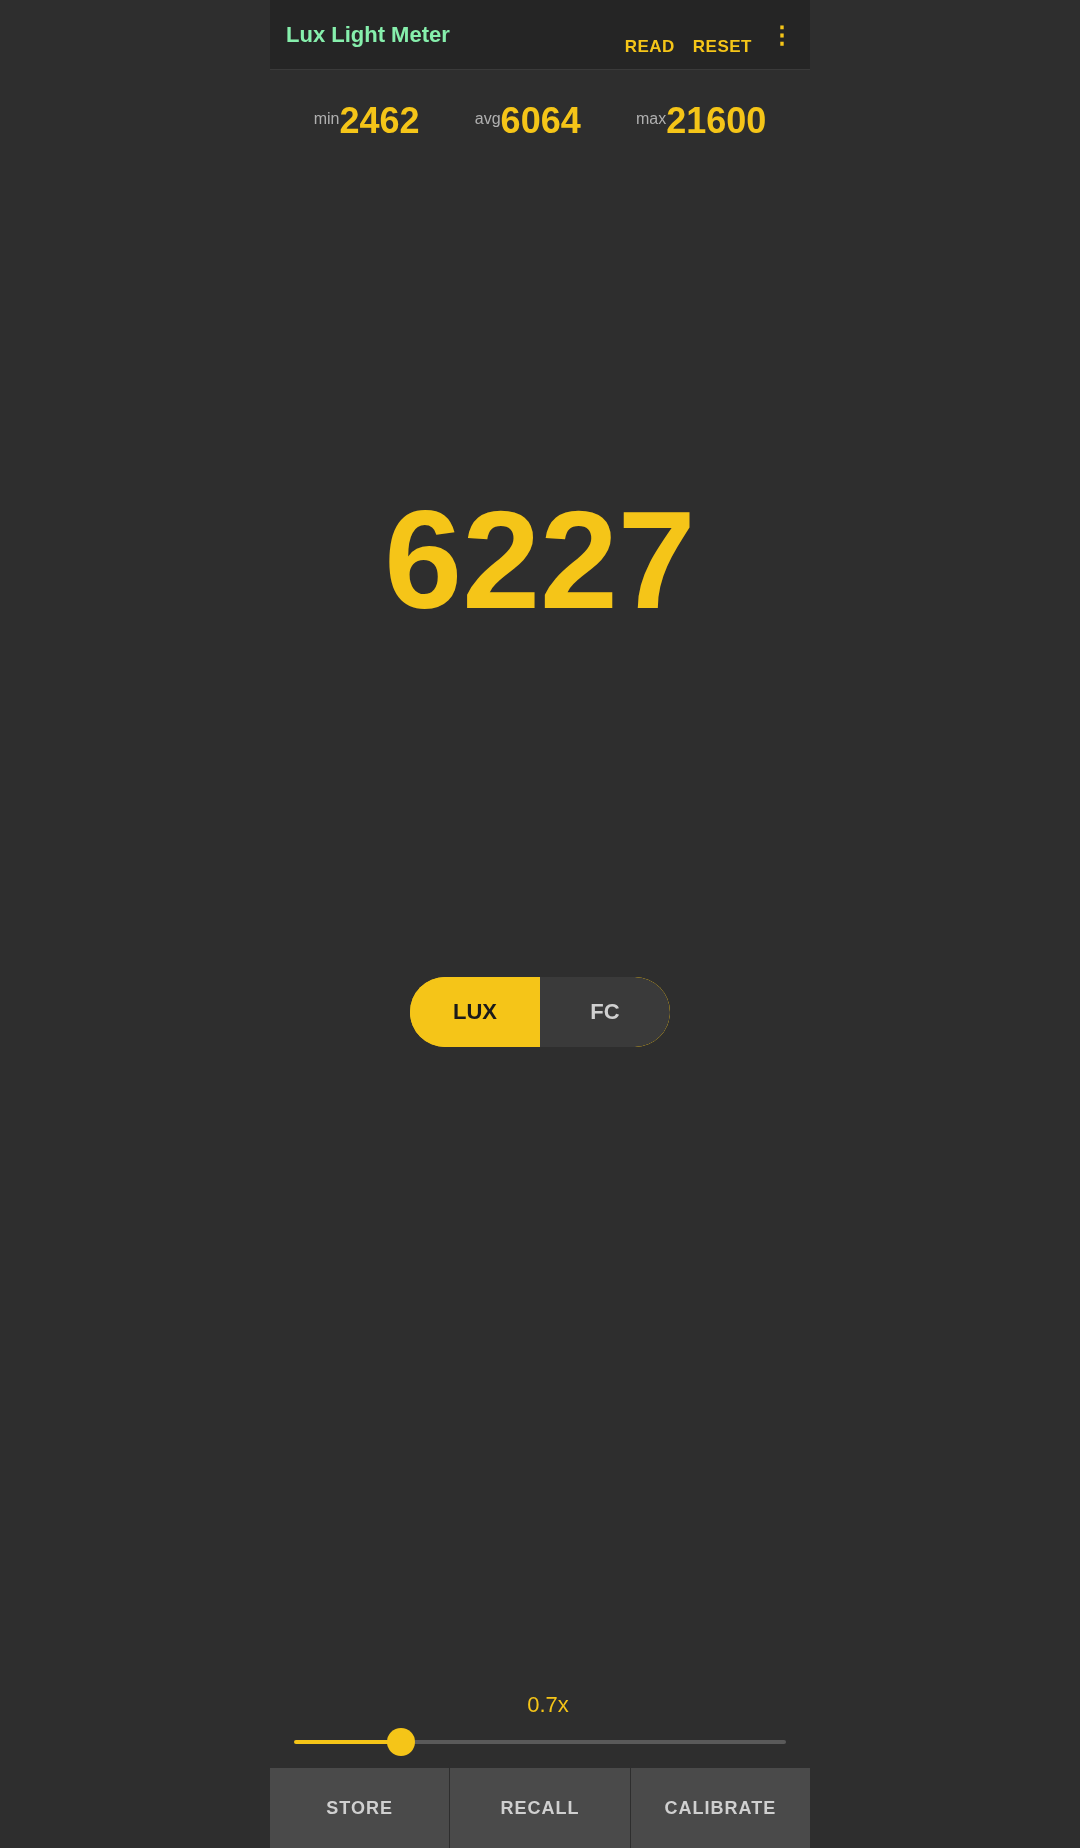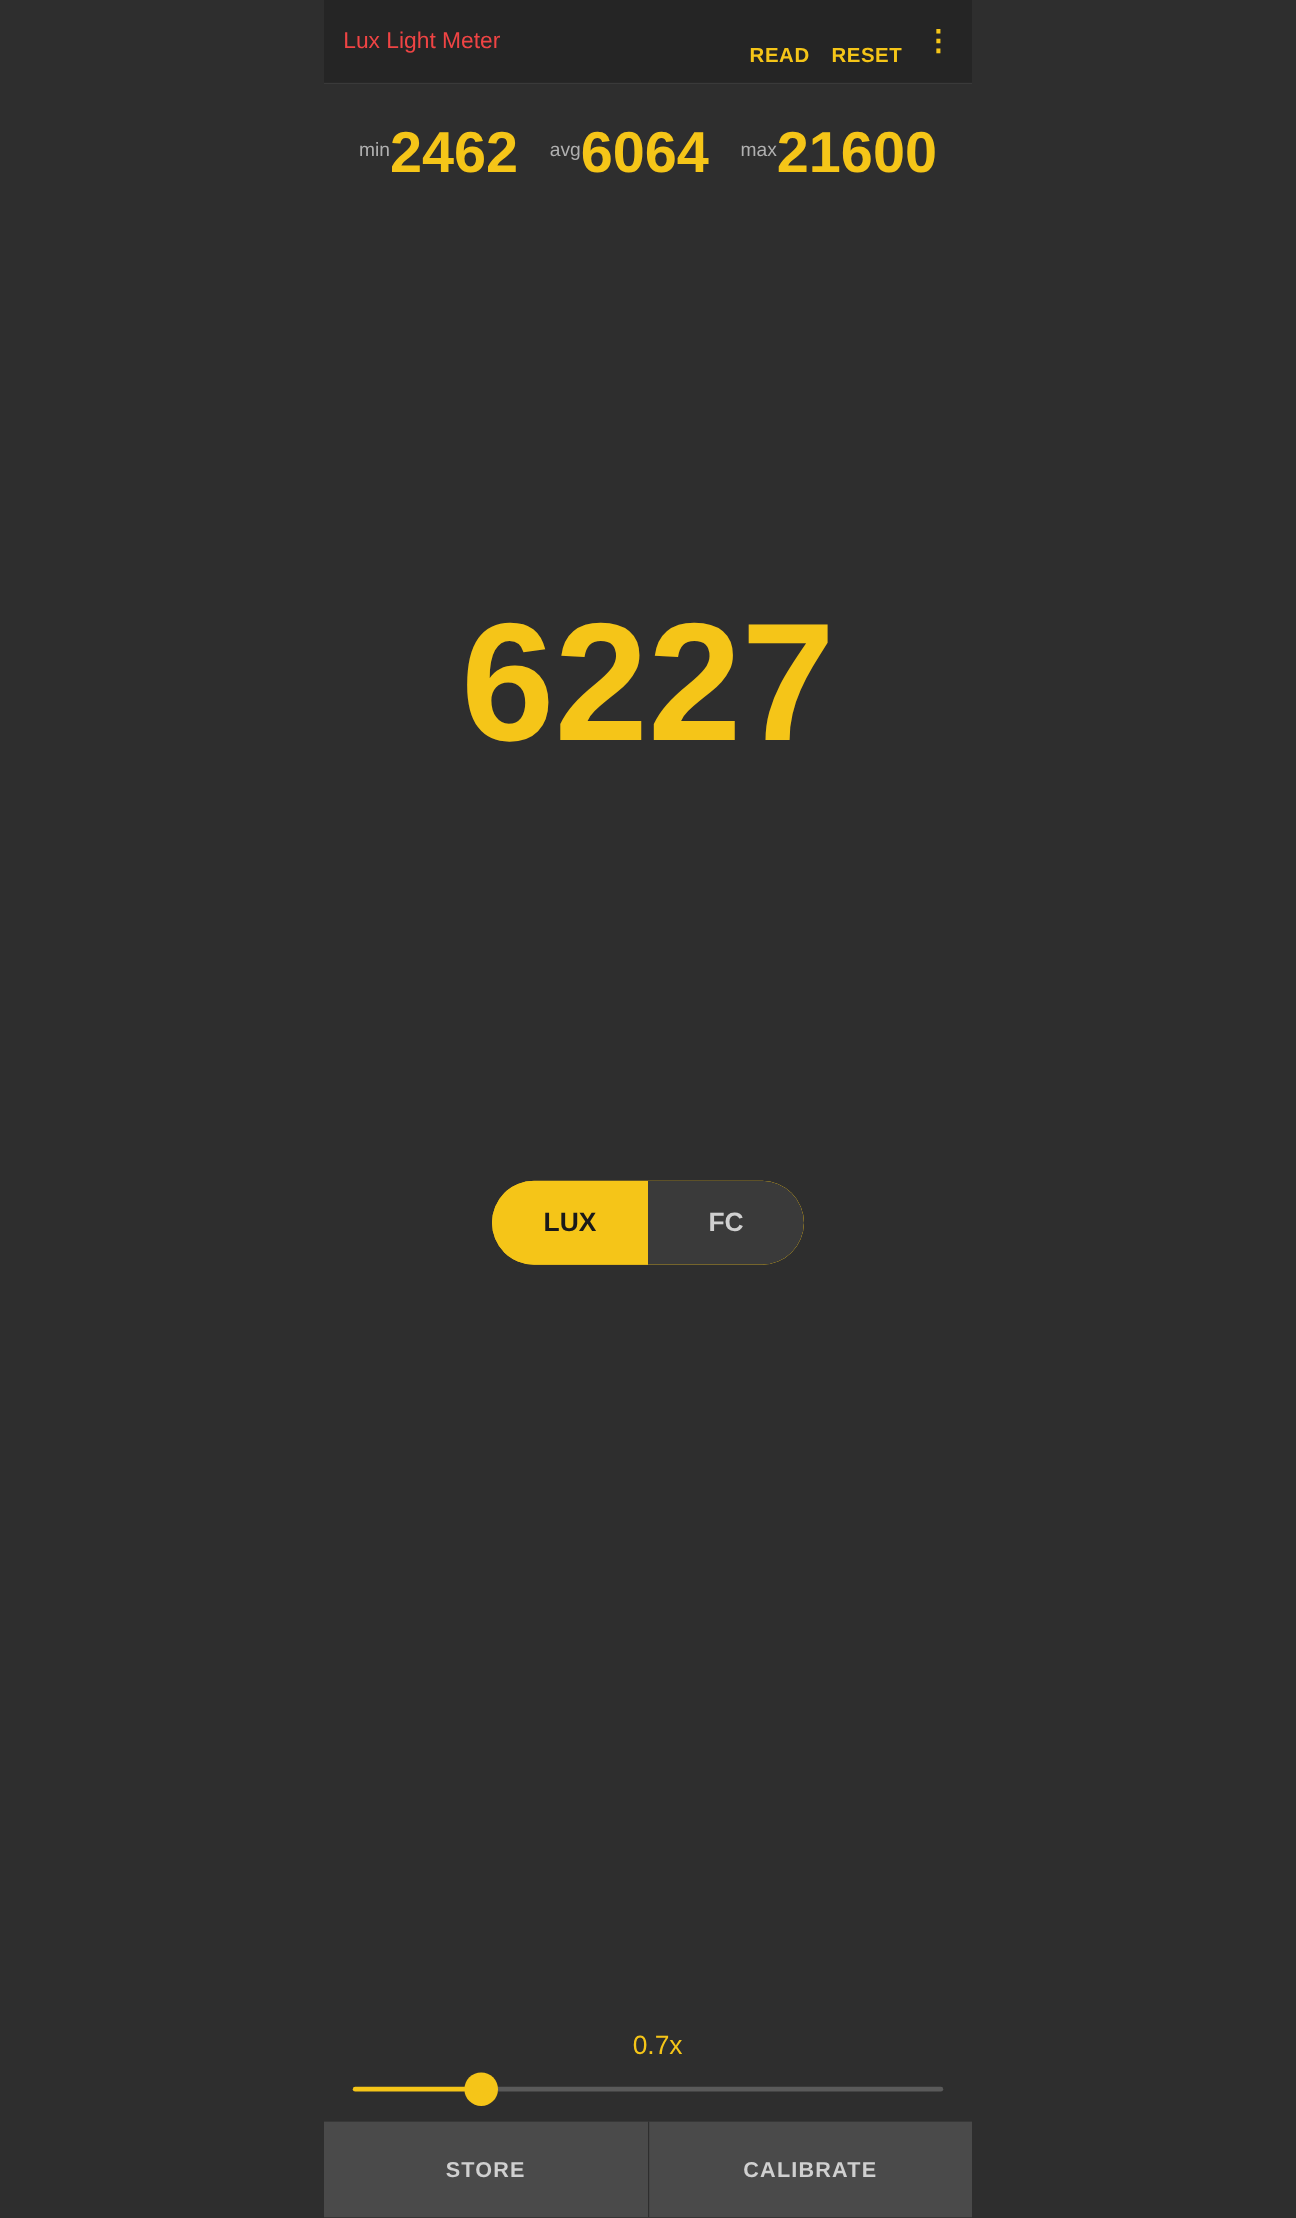--- a/index.html
+++ b/index.html
@@ -26,23 +26,23 @@
       background-color: #252525;
       display: flex;
       align-items: center;
       padding: 0 16px;
       height: 70px;
       border-bottom: 1px solid #3a3a3a;
       flex-shrink: 0;
     }
 
     .app-title {
-      color: #ef4444;
-      font-size: 19px;
-      font-weight: normal;
+      color: #86efac;
+      font-size: 22px;
+      font-weight: bold;
       flex: 1;
     }
 
     .app-bar-actions {
       display: flex;
       align-items: center;
       gap: 18px;
     }
 
     .action-btn {
@@ -90,21 +90,21 @@
     }
 
     .stat-label {
       color: #b0b0b0;
       font-size: 16px;
       margin-bottom: 4px;
     }
 
     .stat-value {
       color: #f5c518;
-      font-size: 48px;
+      font-size: 36px;
       font-weight: bold;
     }
 
     
     .main-reading-container {
       flex: 1;
       display: flex;
       align-items: center;
       justify-content: center;
       width: 100%;
@@ -280,14 +280,15 @@
     <span class="multiplier-value">0.7x</span>
     <div class="slider-container">
       <input type="range" class="custom-slider" min="0" max="10" value="2" id="calibration-slider" style="background: linear-gradient(to right, rgb(245, 197, 24) 0%, rgb(245, 197, 24) 20%, rgb(90, 90, 90) 20%, rgb(90, 90, 90) 100%);">
     </div>
   </div>
 
 </div>
 
 <div class="bottom-bar">
   <button class="bottom-btn">STORE</button>
+  <button class="bottom-btn">RECALL</button>
   <button class="bottom-btn">CALIBRATE</button>
 </div>
 
 </body></html>

